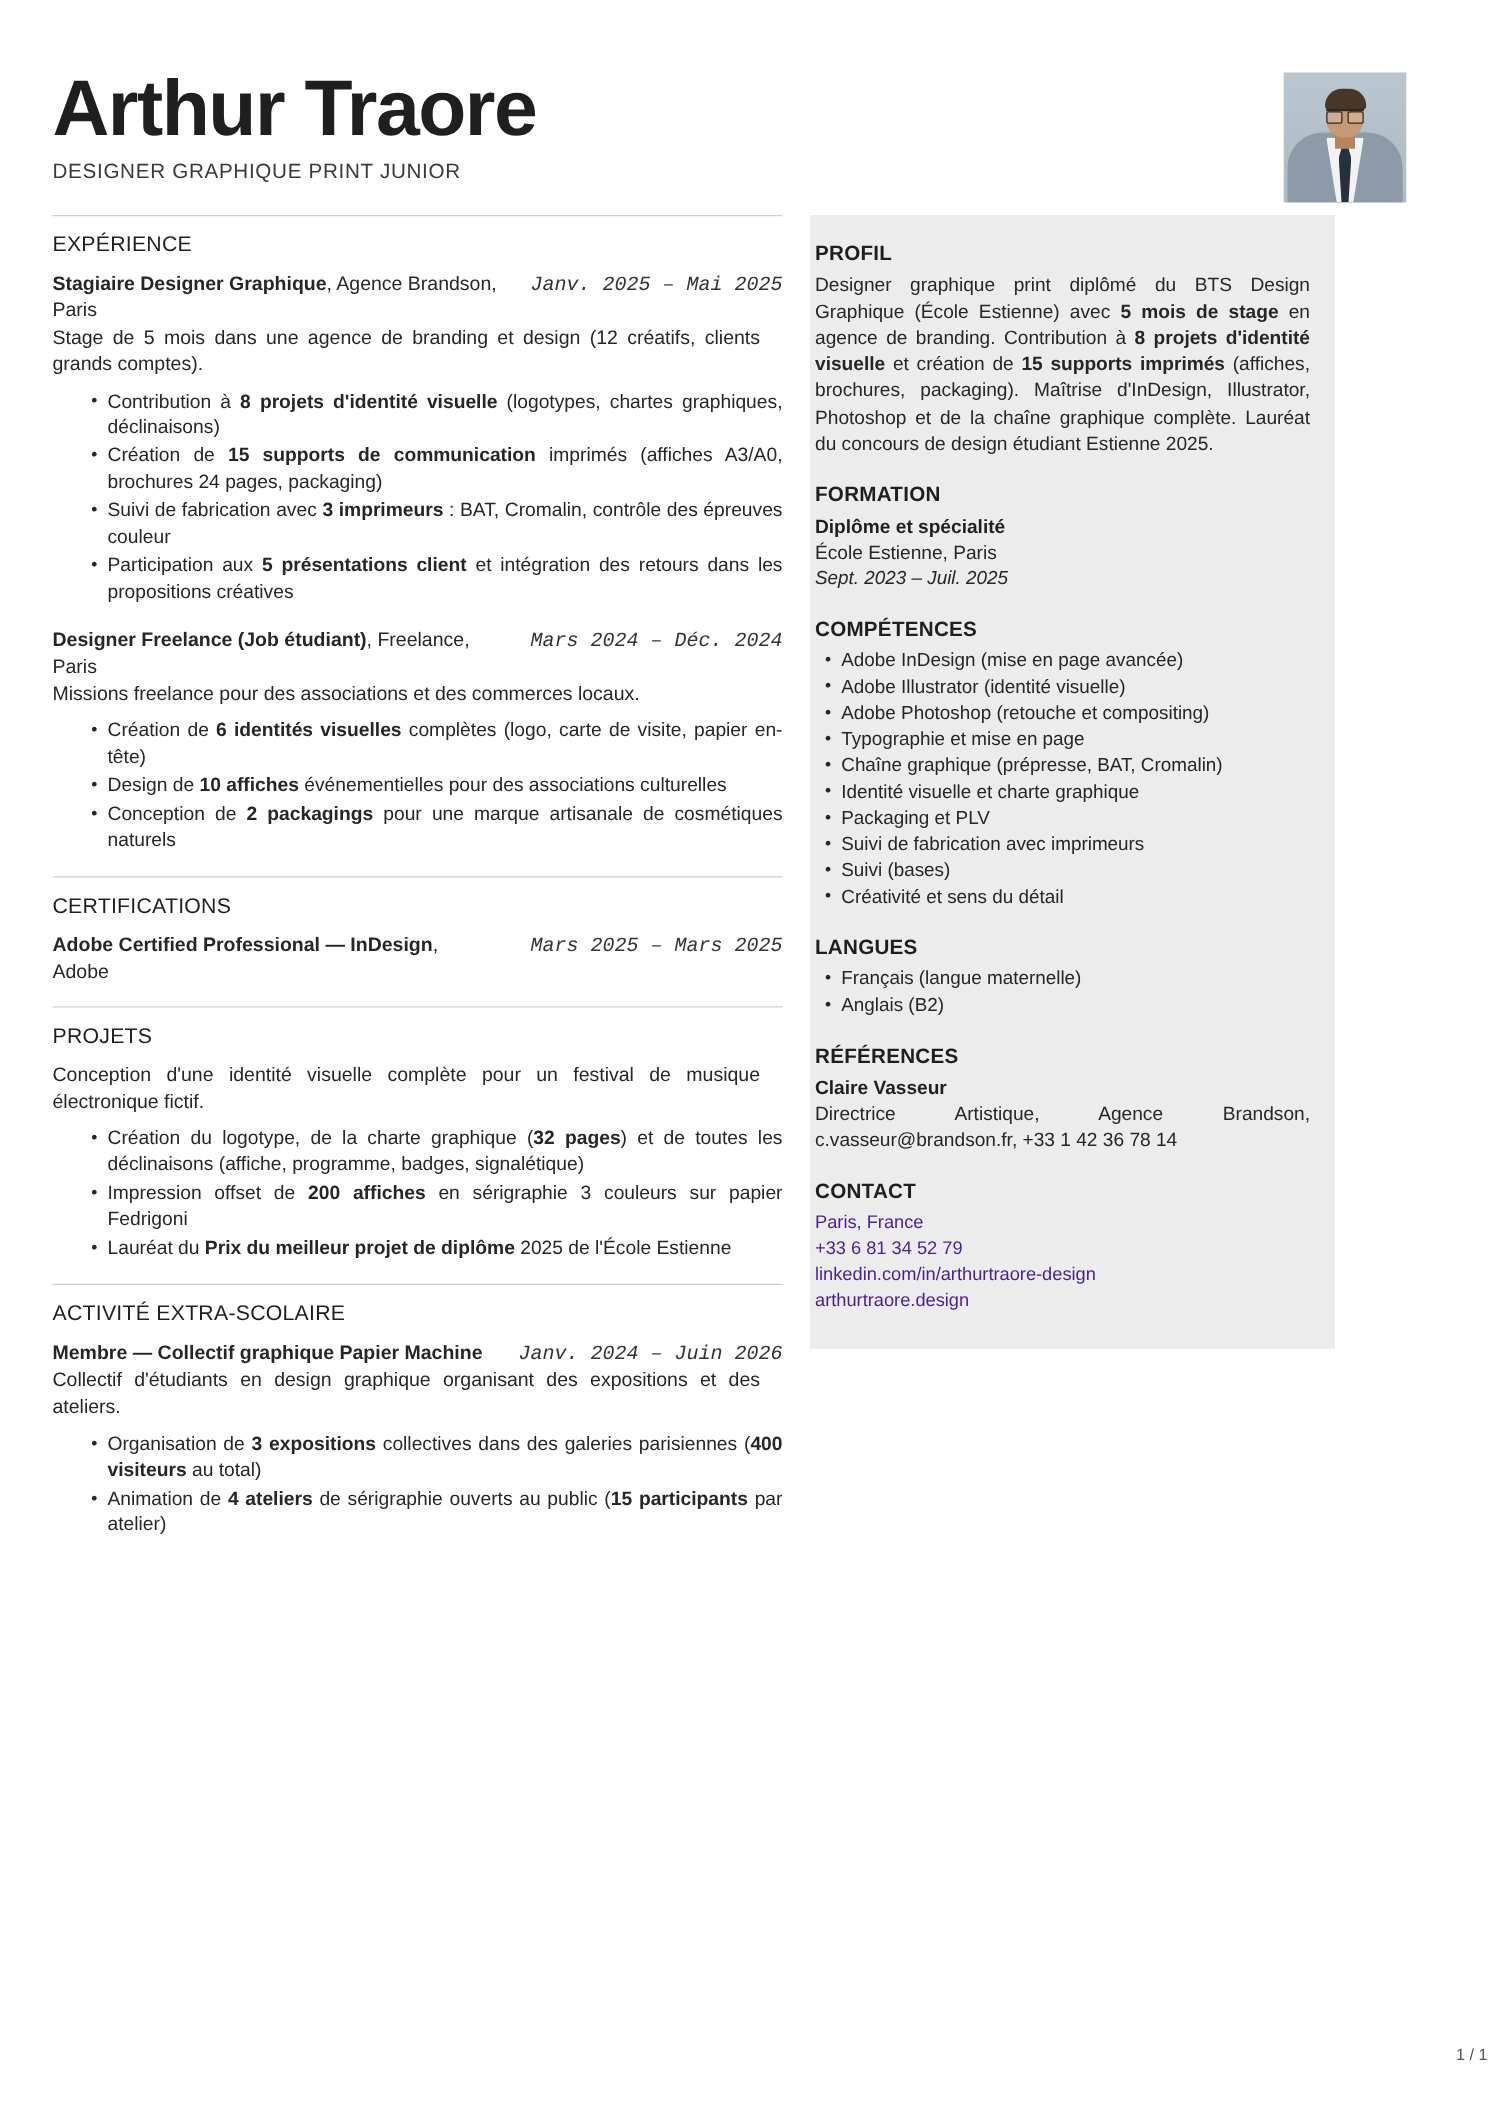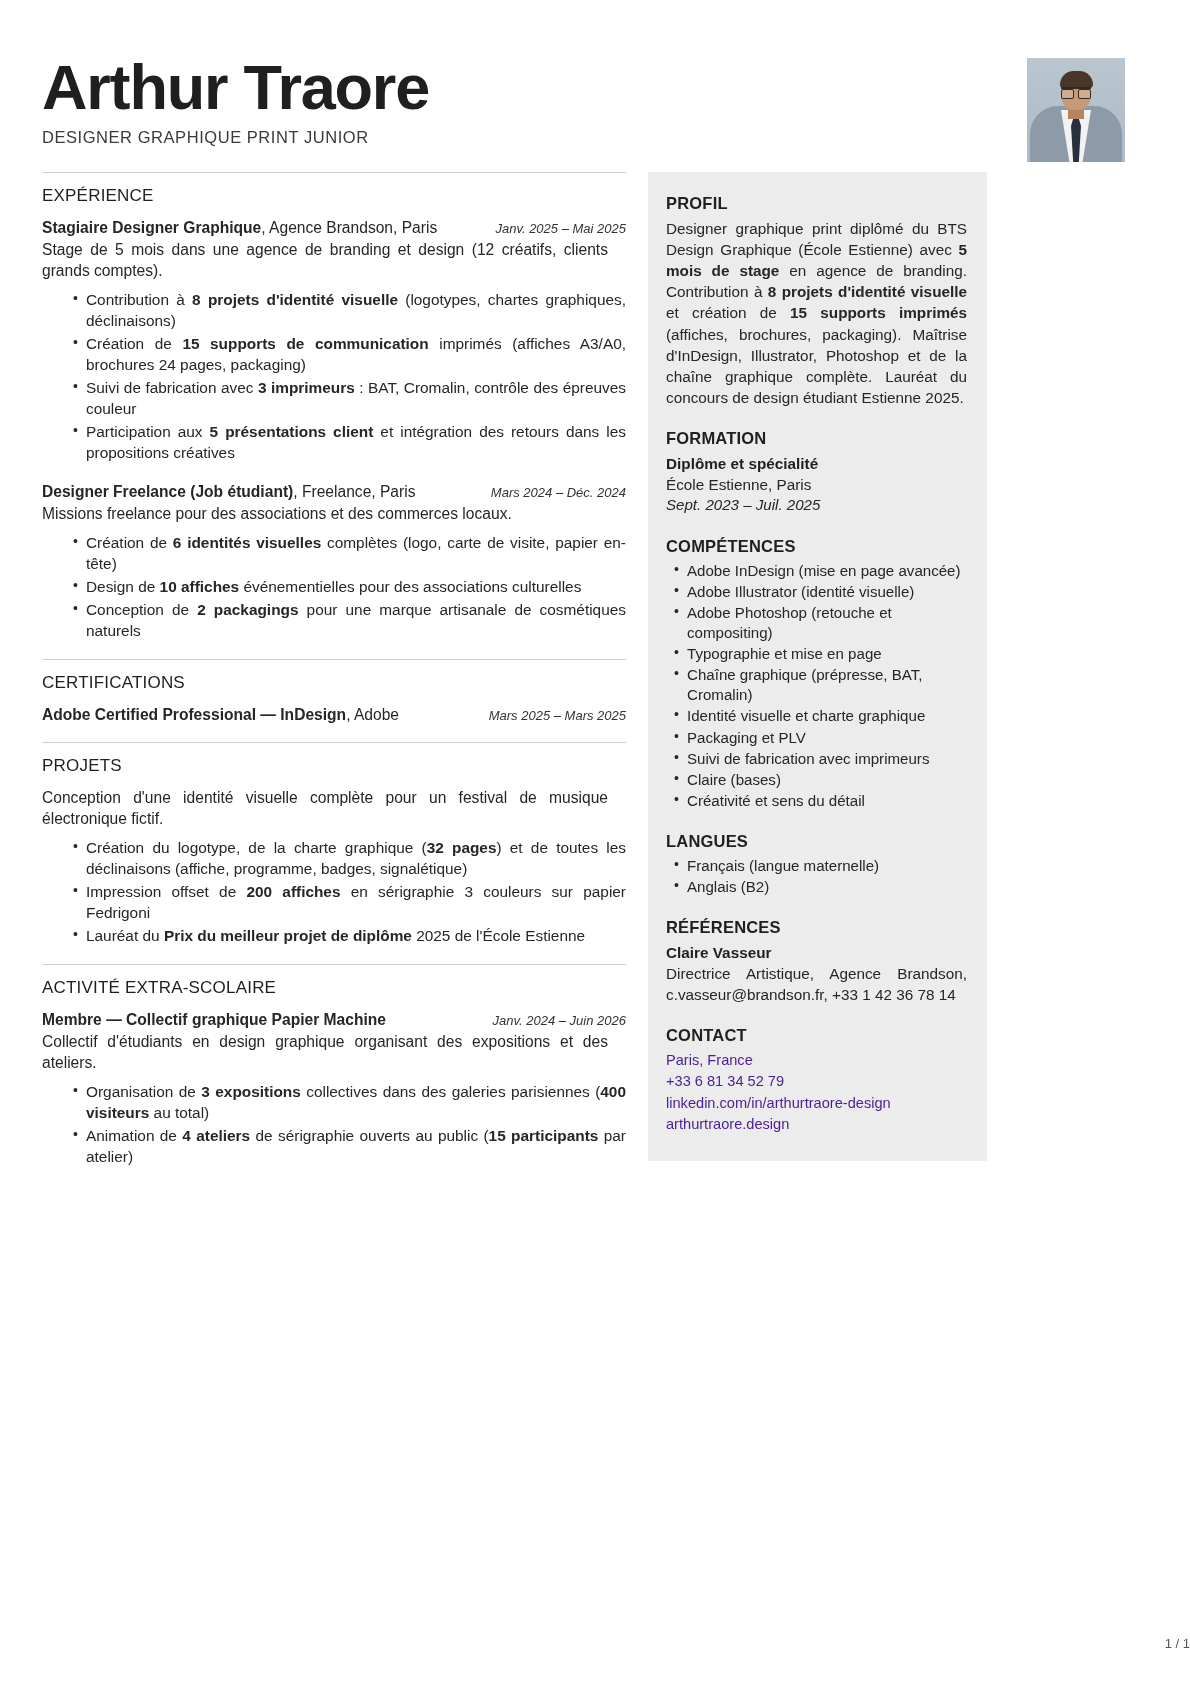--- a/index.html
+++ b/index.html
@@ -131,25 +131,25 @@
     display: flex;
     align-items: flex-start;
     gap: 0;
   }
   .col-left {
     width: 592px;
     flex: none;
     padding-right: 8px;
   }
   .col-right {
-    width: 339px;
+    width: 420px;
     flex: none;
     margin-left: 14px;
     background: #ececec;
-    padding: 22px 20px 26px 18px;
+    padding: 22px 20px 26px 4px;
   }
 
   
   .sec-title {
     font-size: 17px;
     font-weight: 400;
     letter-spacing: 0.2px;
     color: #1f1f1f;
     border-top: 1.2px solid #cfcfcf;
     padding-top: 13px;
@@ -164,26 +164,27 @@
     gap: 26px;
   }
   .entry-title {
     font-size: 15.6px;
     line-height: 1.35;
     color: #262626;
     font-weight: 400;
   }
   .entry-title b { font-weight: 700; }
   .entry-date {
-    font-size: 13px;
+    font-size: 16px;
     font-style: italic;
     color: #333;
     white-space: nowrap;
     flex: none;
     padding-bottom: 1px;
+    font-family: Liberation Mono, monospace;
   }
   .entry-desc {
     font-size: 15.6px;
     line-height: 1.36;
     color: #262626;
     margin: 1px 18px 0 0;
     text-align: justify;
   }
   ul.bullets {
     list-style: none;
@@ -390,21 +391,21 @@
         <div class="side-title">COMPÉTENCES</div>
         <ul class="side-list">
           <li>Adobe InDesign (mise en page avancée)</li>
           <li>Adobe Illustrator (identité visuelle)</li>
           <li>Adobe Photoshop (retouche et compositing)</li>
           <li>Typographie et mise en page</li>
           <li>Chaîne graphique (prépresse, BAT, Cromalin)</li>
           <li>Identité visuelle et charte graphique</li>
           <li>Packaging et PLV</li>
           <li>Suivi de fabrication avec imprimeurs</li>
-          <li>Claire (bases)</li>
+          <li>Suivi (bases)</li>
           <li>Créativité et sens du détail</li>
         </ul>
       </div>
 
       <div class="side-block">
         <div class="side-title">LANGUES</div>
         <ul class="side-list">
           <li>Français (langue maternelle)</li>
           <li>Anglais (B2)</li>
         </ul>

